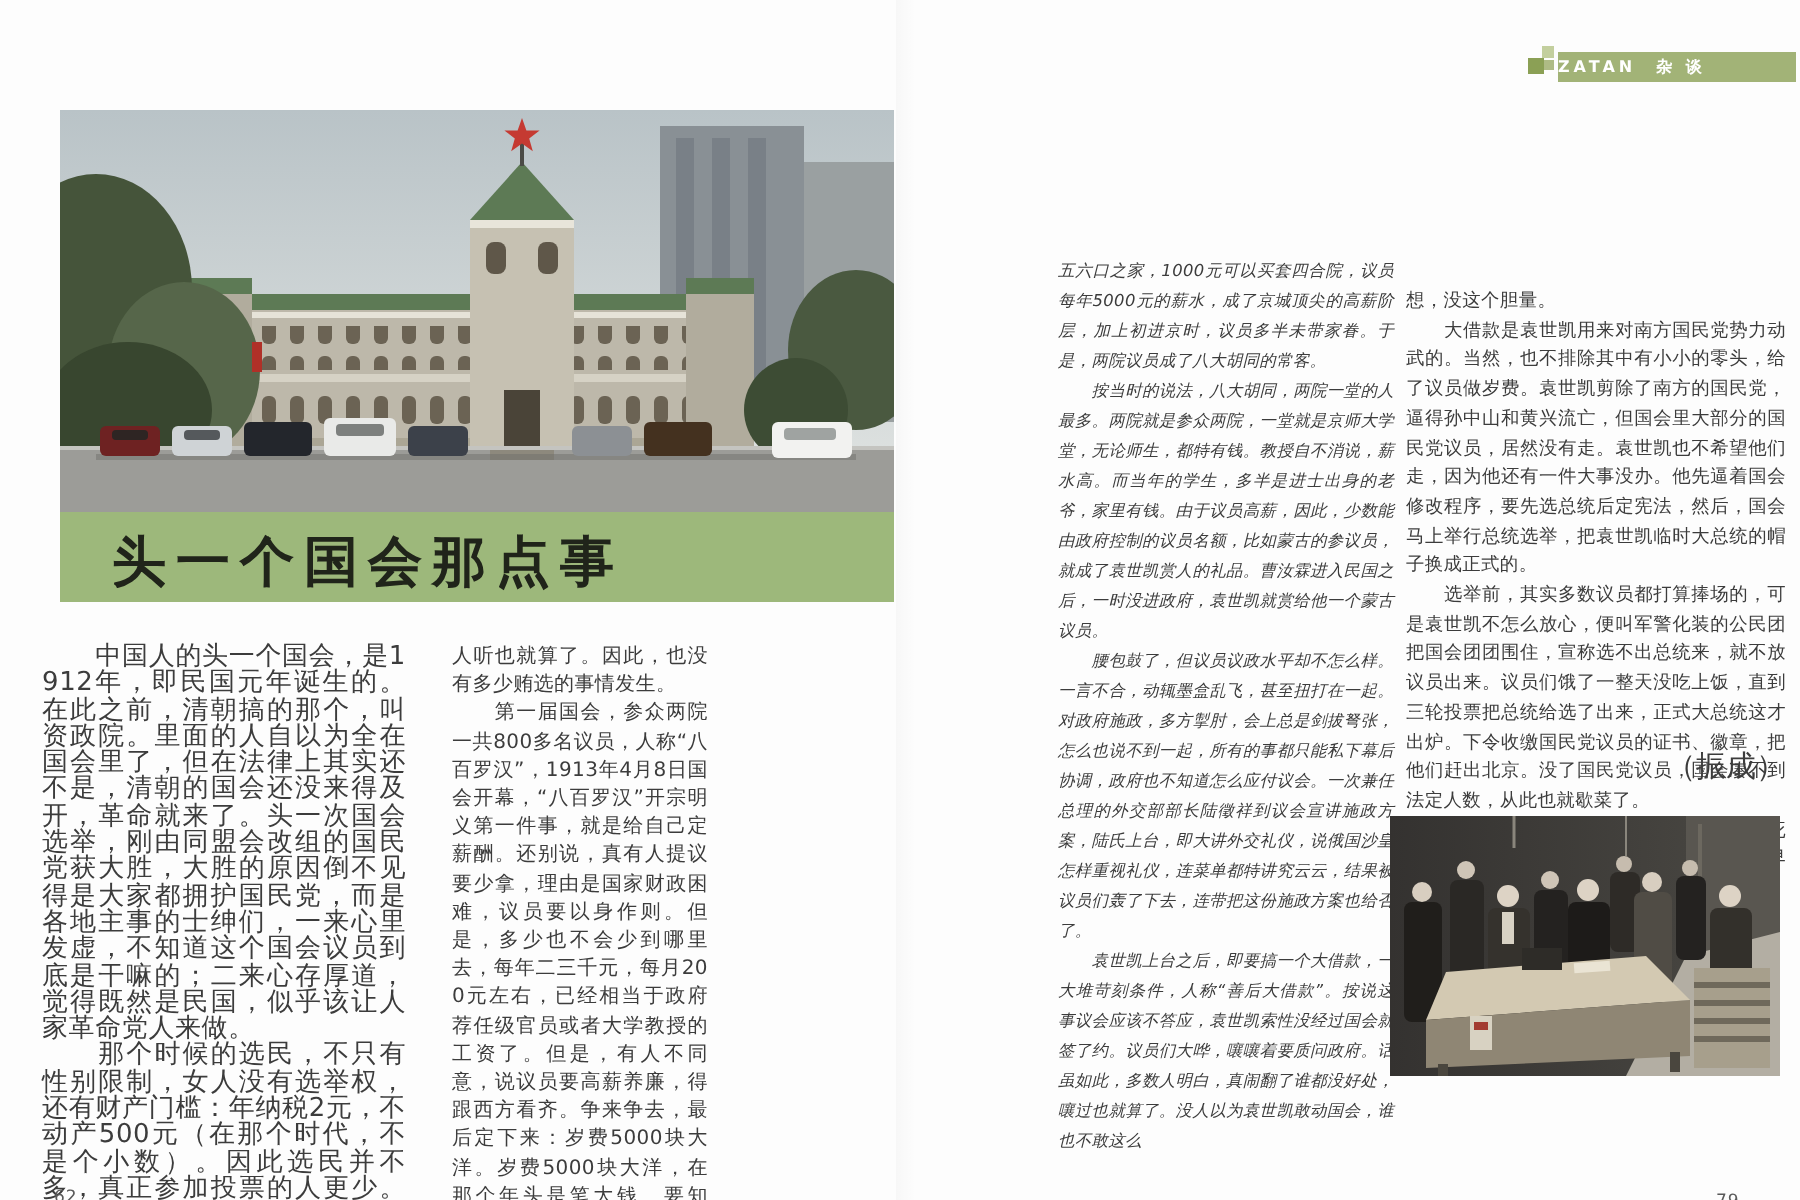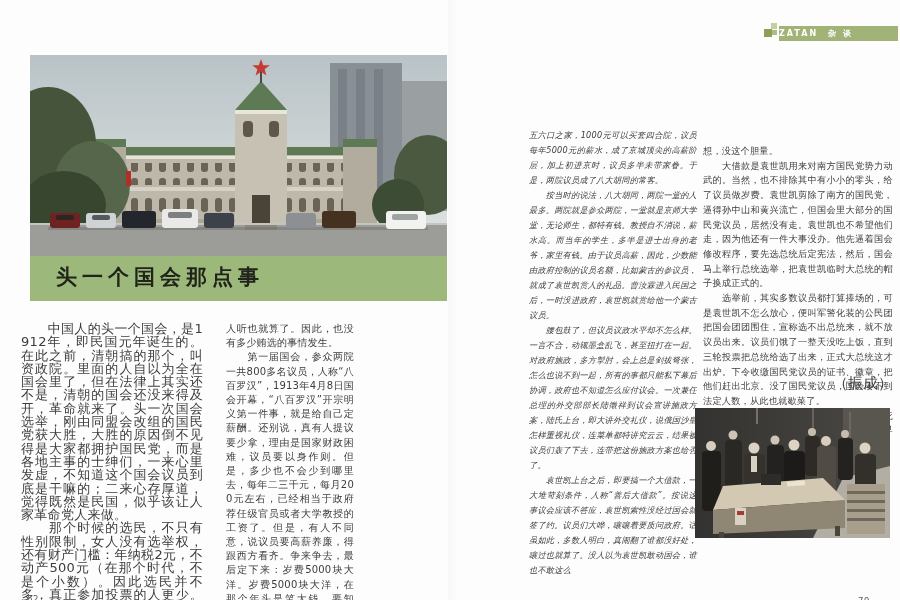--- a/index.html
+++ b/index.html
@@ -19,21 +19,21 @@
   .sq2{left:764px;top:29px;width:8px;height:8px;background:#8ba055;}
   .sq3{left:772px;top:30px;width:5px;height:5px;background:#aebb85;}
   
   .photo-main{position:absolute;left:30px;top:55px;width:417px;height:201px;}
   
   .band{
     position:absolute;left:30px;top:256px;width:417px;height:45px;background:#9db87b;
   }
   .band .t{
     position:absolute;left:26px;top:7px;
-    font-size:21px;font-weight:bold;color:#20241a;letter-spacing:5px;
+    font-size:27px;font-weight:bold;color:#20241a;letter-spacing:5px;
     font-family:"DejaVu Sans","Liberation Sans",sans-serif;
   }
   
   .col{
     position:absolute;color:#3c3c3c;text-align:justify;
     white-space:pre-wrap;word-break:break-all;
   }
   .c1{left:21px;top:322px;width:182px;height:216px;font-size:13px;line-height:13.3px;letter-spacing:.3px;}
   .c2{left:226px;top:322px;width:128px;height:258px;font-size:10px;line-height:14.2px;letter-spacing:.2px;}
   .c3{left:529px;top:128px;width:168px;height:452px;font-size:8.2px;line-height:15px;letter-spacing:.2px;font-style:italic;}

